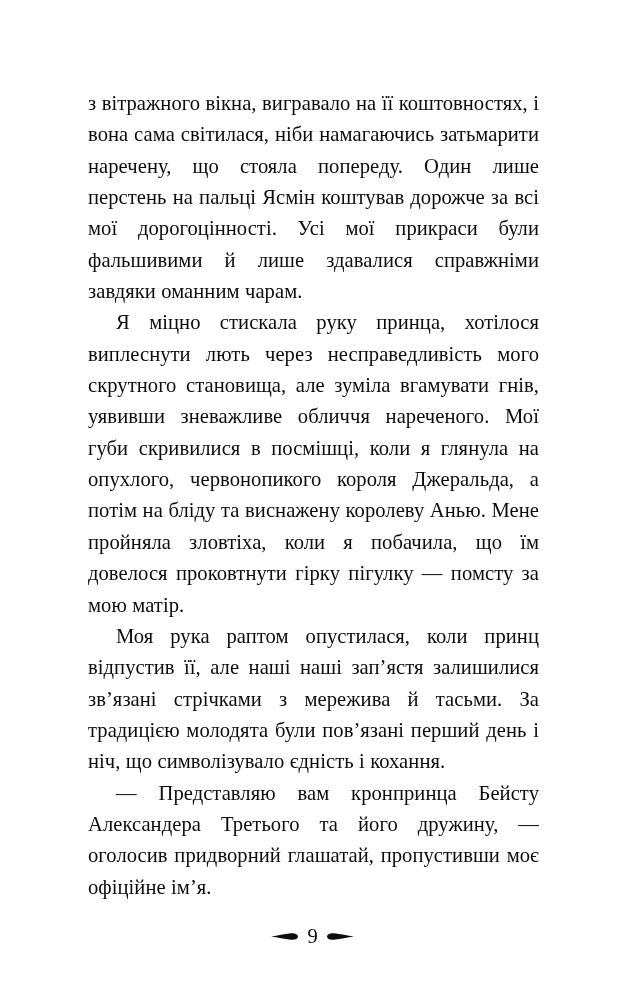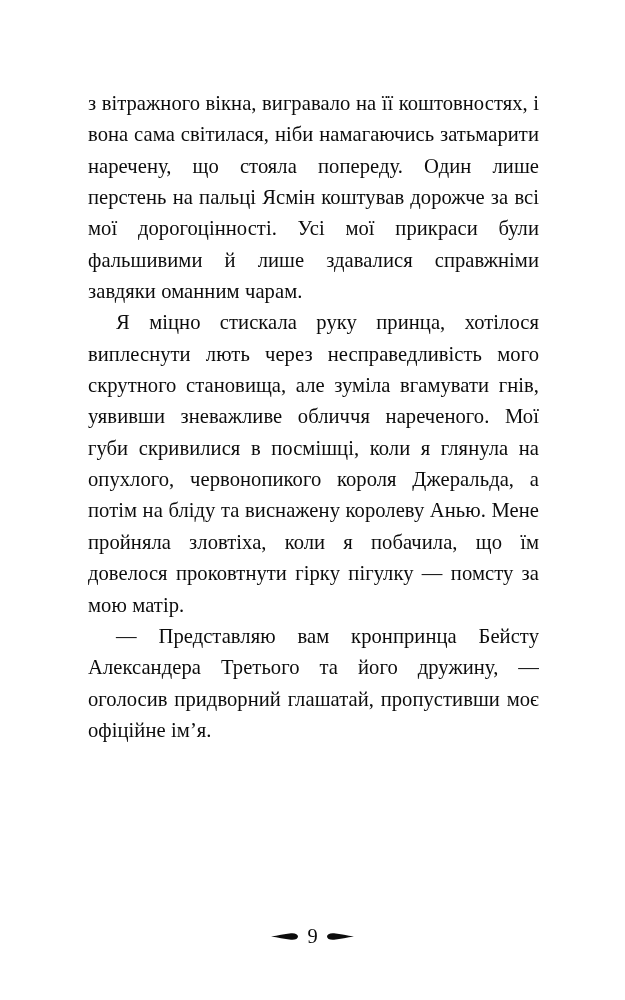--- a/index.html
+++ b/index.html
@@ -86,20 +86,21 @@
   .orn svg { display: block; }
 </style>
 </head>
 <body>
 
 <div class="page">
 
   <div class="text-block">
     <p class="para no-indent">з вітражного вікна, вигравало на її коштовностях, і вона сама світилася, ніби намагаючись затьмарити наречену, що стояла попереду. Один лише перстень на пальці Ясмін коштував дорожче за всі мої дорогоцінності. Усі мої прикраси були фальшивими й лише здавалися справжніми завдяки оманним чарам.</p>
     <p class="para">Я міцно стискала руку принца, хотілося виплеснути лють через несправедливість мого скрутного становища, але зуміла вгамувати гнів, уявивши зневажливе обличчя нареченого. Мої губи скривилися в посмішці, коли я глянула на опухлого, червонопикого короля Джеральда, а потім на бліду та виснажену королеву Анью. Мене пройняла зловтіха, коли я побачила, що їм довелося проковтнути гірку пігулку — помсту за мою матір.</p>
+    <p class="para">Моя рука раптом опустилася, коли принц відпустив її, але наші наші зап’ястя залишилися зв’язані стрічками з мережива й тасьми. За традицією молодята були пов’язані перший день і ніч, що символізувало єдність і кохання.</p>
     <p class="para">— Представляю вам кронпринца Бейсту Александера Третього та його дружину, — оголосив придворний глашатай, пропустивши моє офіційне ім’я.</p>
   </div>
 
   <div class="footer">
     <span class="folio">
       <span class="orn">
         <svg width="27" height="9" viewBox="0 0 27 9" xmlns="http://www.w3.org/2000/svg">
           <path d="M0 4.5 C7 3.4, 13 2.3, 20 1.3 C24 0.9, 27 2.2, 27 4.5 C27 6.8, 24 8.1, 20 7.7 C13 6.7, 7 5.6, 0 4.5 Z" fill="#0c0c0c"></path>
         </svg>
       </span>

